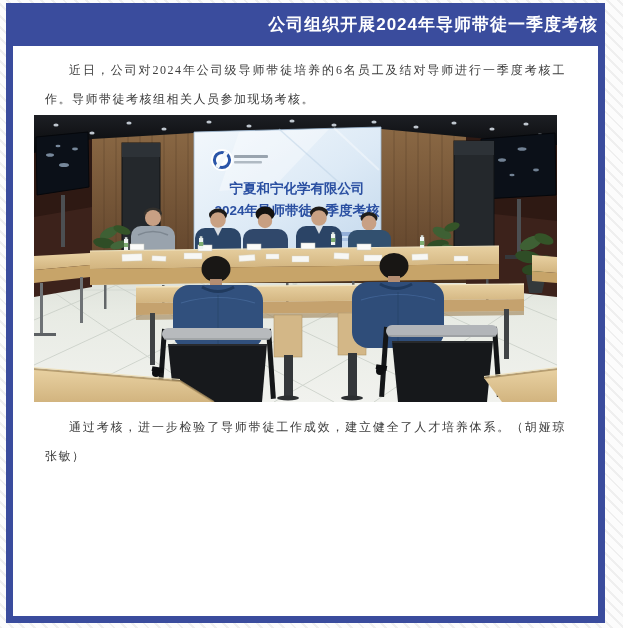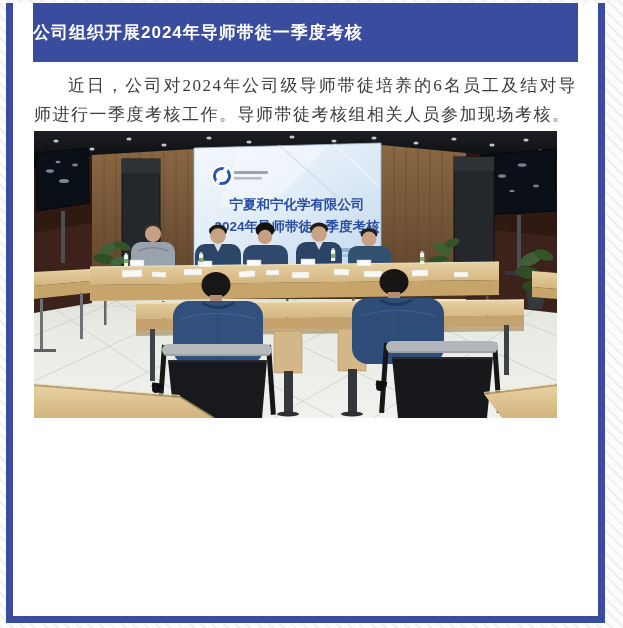--- a/index.html
+++ b/index.html
@@ -7,30 +7,30 @@
     width:623px;height:628px;overflow:hidden;position:relative;
     background:repeating-linear-gradient(45deg,#efefef 0px,#efefef 2px,#fcfcfc 2px,#fcfcfc 8px);
     font-family:"Liberation Serif",serif;
   }
   .card{
     position:absolute;left:6px;top:3px;
     width:585px;height:613px;background:#ffffff;
     border-left:7px solid #3a4c9d;border-right:7px solid #3a4c9d;border-bottom:7px solid #3a4c9d;
   }
   .banner{
-    margin:0 20px;height:59px;background:#3a4c9d;
-    display:flex;align-items:center;justify-content:flex-start;
+    margin:0 0;height:43px;background:#3a4c9d;
+    display:flex;align-items:center;justify-content:flex-end;
   }
   .banner span{
     color:#ffffff;font-family:"Liberation Sans",sans-serif;
     font-size:17px;font-weight:bold;letter-spacing:1px;
   }
   .content{padding:0 21px;}
   .content p{
-    margin:0;font-size:17px;line-height:28.5px;color:#3c3c3c;
+    margin:11px;font-size:12px;line-height:28.5px;color:#3c3c3c;
     letter-spacing:1.5px;text-indent:2em;text-align:justify;
   }
   p.p-first{margin-top:10px;margin-bottom:2px;}
   p.p-after{margin-top:8px;}
   figure.photo{margin:0;width:523px;height:287px;line-height:0;}
   svg text{font-family:"Liberation Sans",sans-serif;}
 </style>
 </head>
 <body>
 
@@ -375,14 +375,15 @@
           <path d="M0 252.5 L146 264.5" stroke="#f0e2bd" stroke-width="1" fill="none"></path>
         </g>
         <g>
           <polygon points="450,263 523,254 523,287 468,287" fill="url(#wood)"></polygon>
           <path d="M450 263 L523 254" stroke="#a98f60" stroke-width="2" fill="none" opacity="0.8"></path>
           <path d="M450 261.5 L523 252.5" stroke="#f0e2bd" stroke-width="1" fill="none"></path>
         </g>
       </svg>
     </figure>
 
+    <p>通过考核，进一步检验了导师带徒工作成效，建立健全了人才培养体系。（胡娅琼 张敏）</p>
   </div>
 </div>
 
 </body></html>

